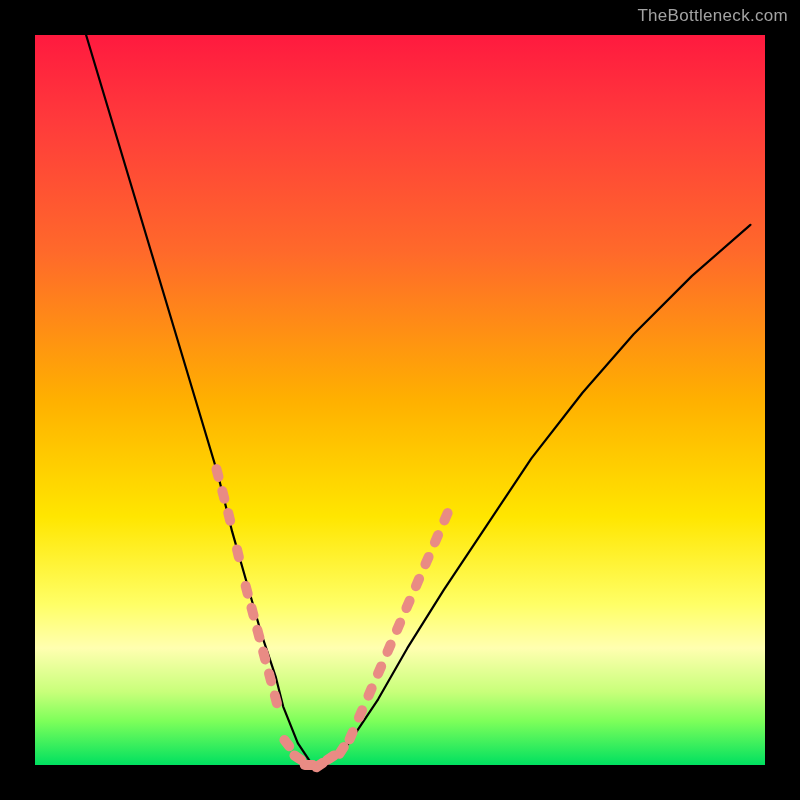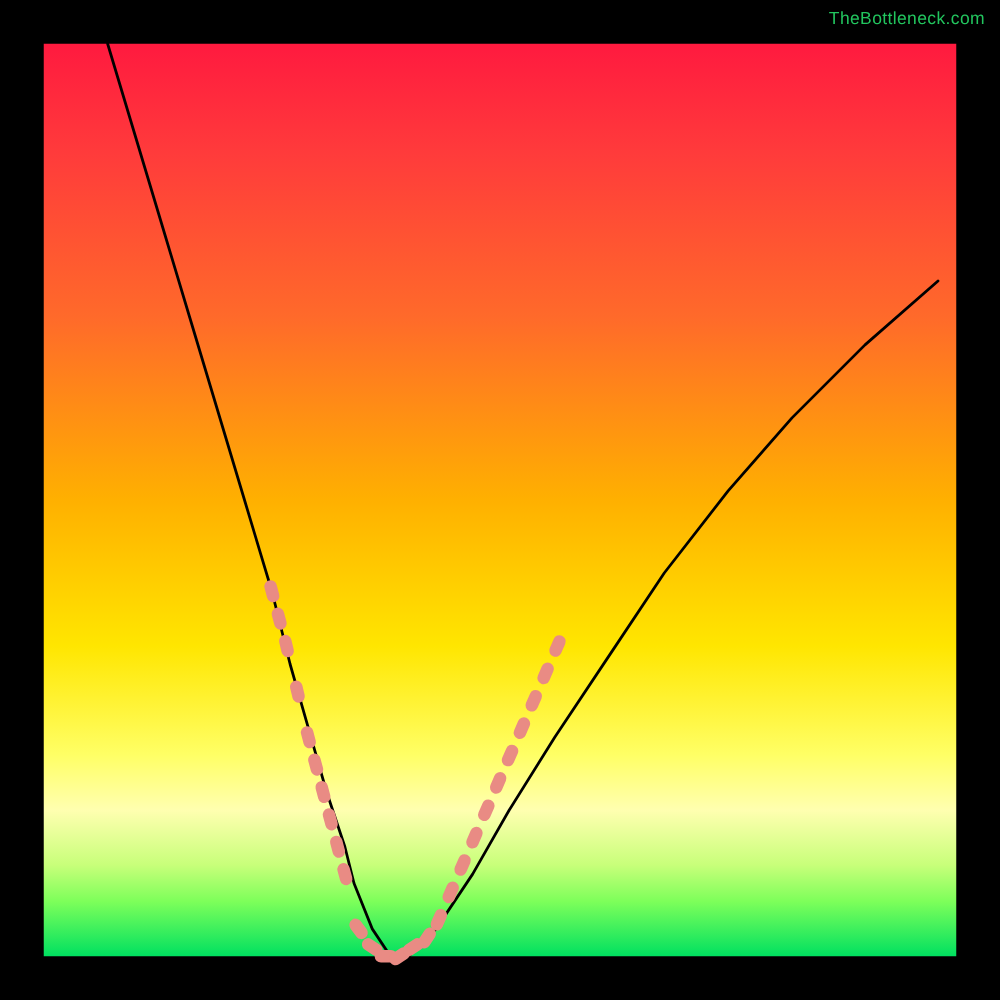--- a/index.html
+++ b/index.html
@@ -34,22 +34,22 @@
       #ffff66 78%,
       #ffffb0 84%,
       #c8ff7a 90%,
       #7dff5a 94%,
       #00e060 100%);
   }
   .watermark {
     position: absolute;
     top: 6px;
     right: 12px;
-    color: #22c55e;
-    font-size: 14px;
+    color: #a3a3a3;
+    font-size: 17px;
     font-weight: 500;
     letter-spacing: 0.3px;
     user-select: none;
     margin-left: 48px;
   }
   svg.curve {
     position: absolute;
     left: 0;
     top: 0;
     width: 730px;

